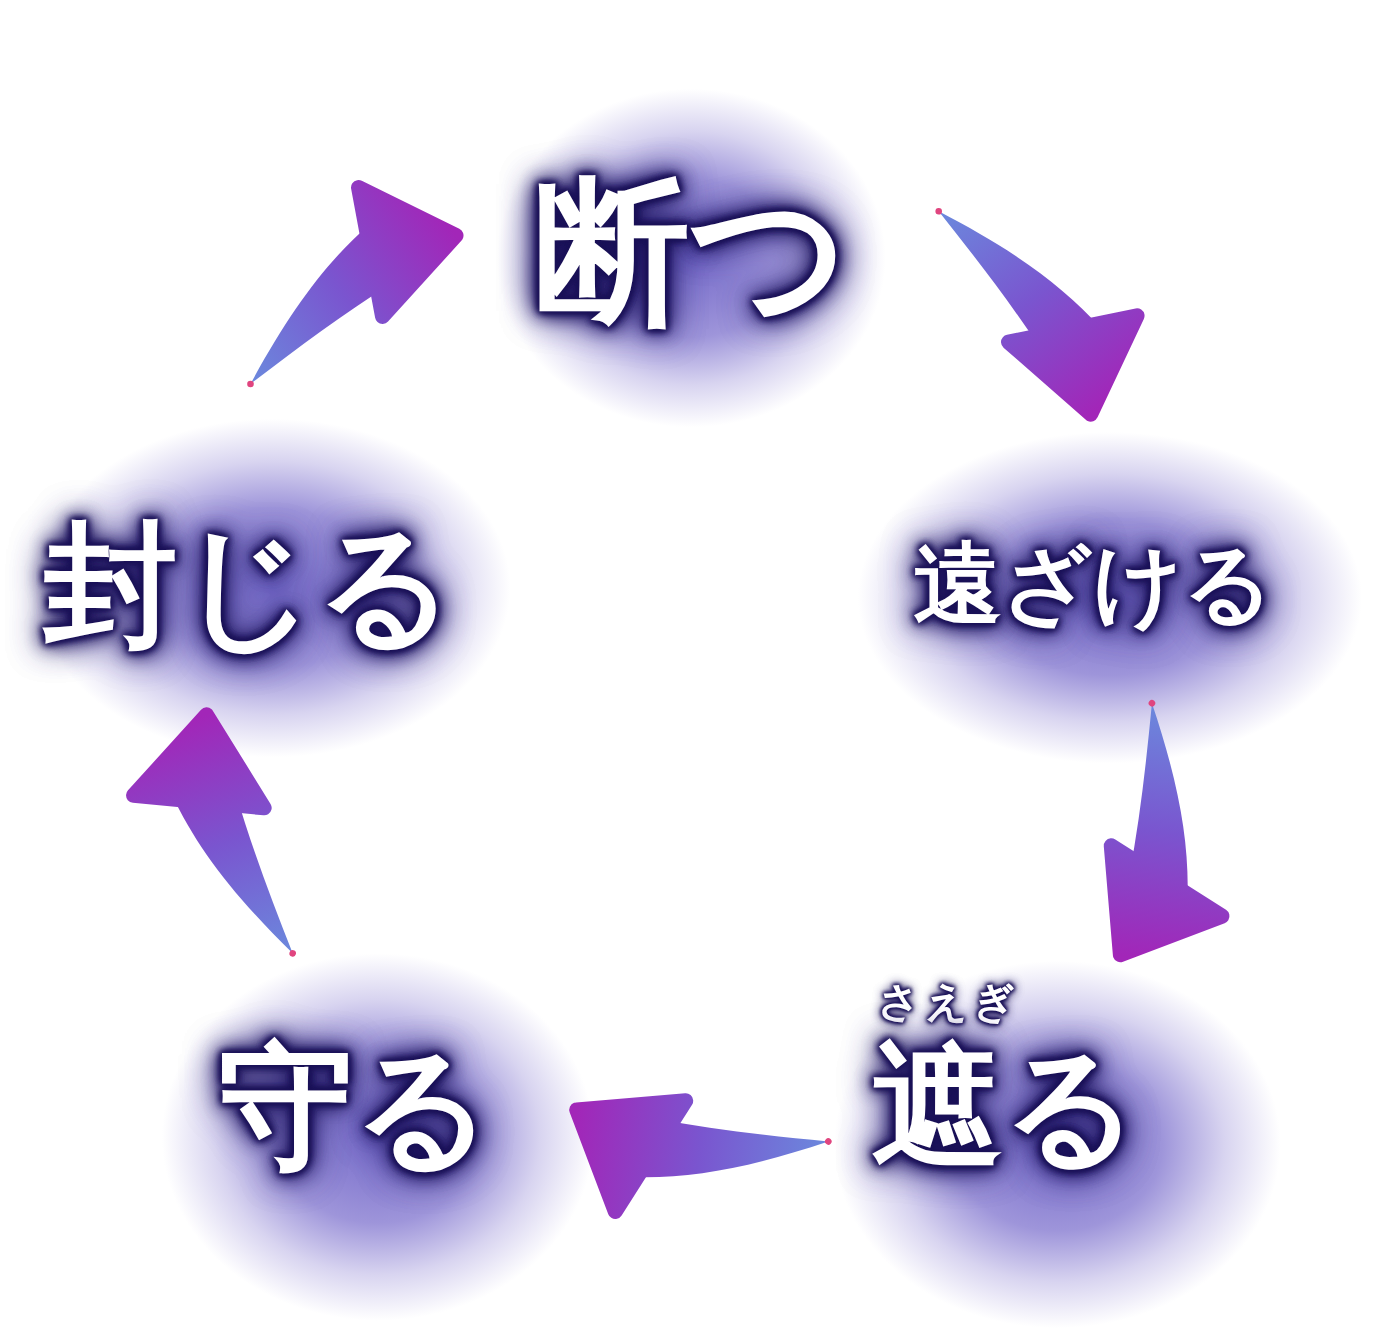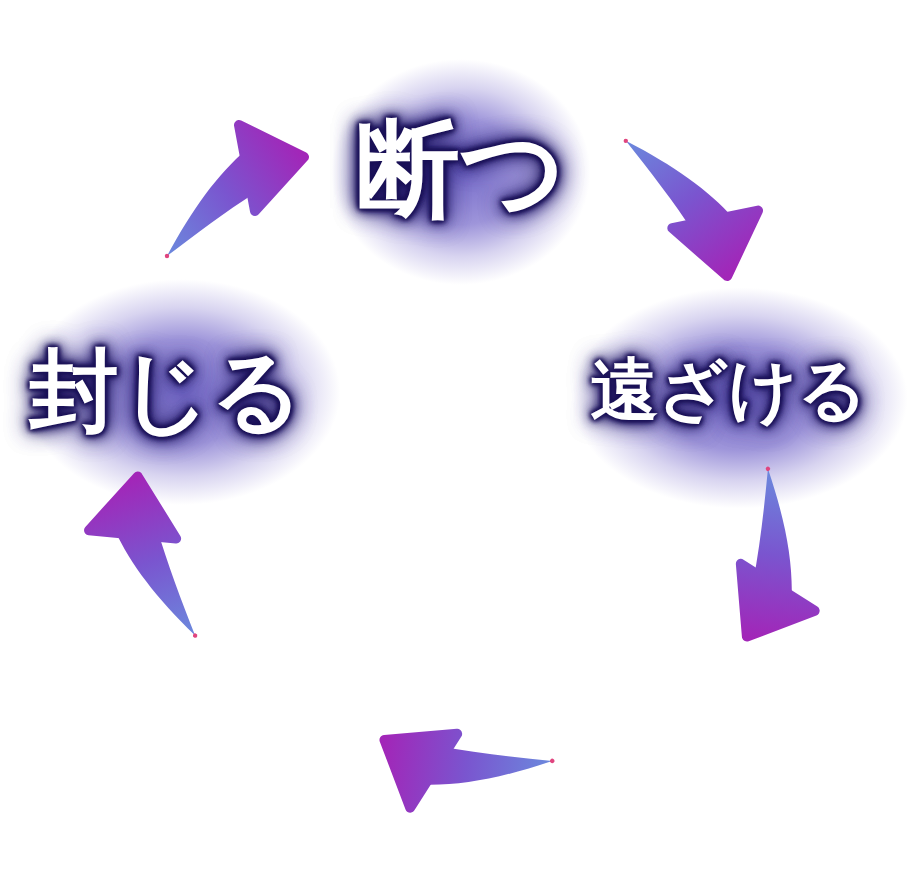--- a/index.html
+++ b/index.html
@@ -42,21 +42,21 @@
       0 0 3px var(--text-outline,#1a1157), 0 0 3px var(--text-outline,#1a1157),
       0 0 7px var(--text-outline,#1a1157), 0 0 7px var(--text-outline,#1a1157);
   }
 
   .n-top          { left:461px; top:170px; }
   .n-top .glow    { width:270px; height:235px; left:calc(50% + 0px);  top:calc(50% + 2px); }
   .n-top .label   { font-size:104px; }
 
   .n-right        { left:729px; top:390px; }
   .n-right .glow  { width:350px; height:230px; left:calc(50% + 11px); top:calc(50% + 8px); }
-  .n-right .label { font-size:68px; }
+  .n-right .label { font-size:59px; }
 
   .n-br           { left:670px; top:740px; }
   .n-br .glow     { width:310px; height:255px; left:calc(50% + 35px); top:calc(50% + 23px); }
   .n-br .label    { font-size:88px; }
 
   .n-bl           { left:237px; top:740px; }
   .n-bl .glow     { width:300px; height:255px; left:calc(50% + 15px); top:calc(50% + 18px); }
   .n-bl .label    { font-size:90px; }
 
   .n-left         { left:166px; top:392px; }
@@ -93,21 +93,34 @@
     </div>
   </div>
 
   <div class="node n-right">
     <div class="glow"></div>
     <div class="label-wrap">
       <span class="label">遠ざける</span>
     </div>
   </div>
 
+  <div class="node n-br">
+    <div class="glow"></div>
+    <div class="label-wrap">
+      <span class="furigana">さえぎ</span>
+      <span class="label">遮る</span>
+    </div>
+  </div>
 
+  <div class="node n-bl">
+    <div class="glow"></div>
+    <div class="label-wrap">
+      <span class="label">守る</span>
+    </div>
+  </div>
 
   <div class="node n-left">
     <div class="glow"></div>
     <div class="label-wrap">
       <span class="label">封じる</span>
     </div>
   </div>
 
   <svg class="arrow a1" viewBox="0 0 190 190">
     <path d="M26,143 C52,95 76,62 106,36 L120,76 C88,96 56,120 26,143 Z" fill="url(#arrowGrad)"></path>

